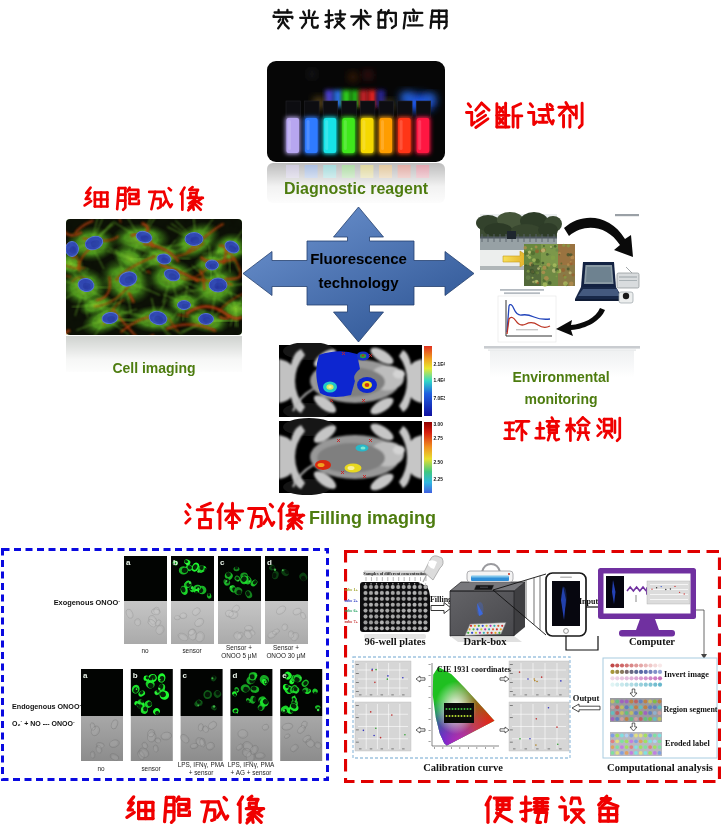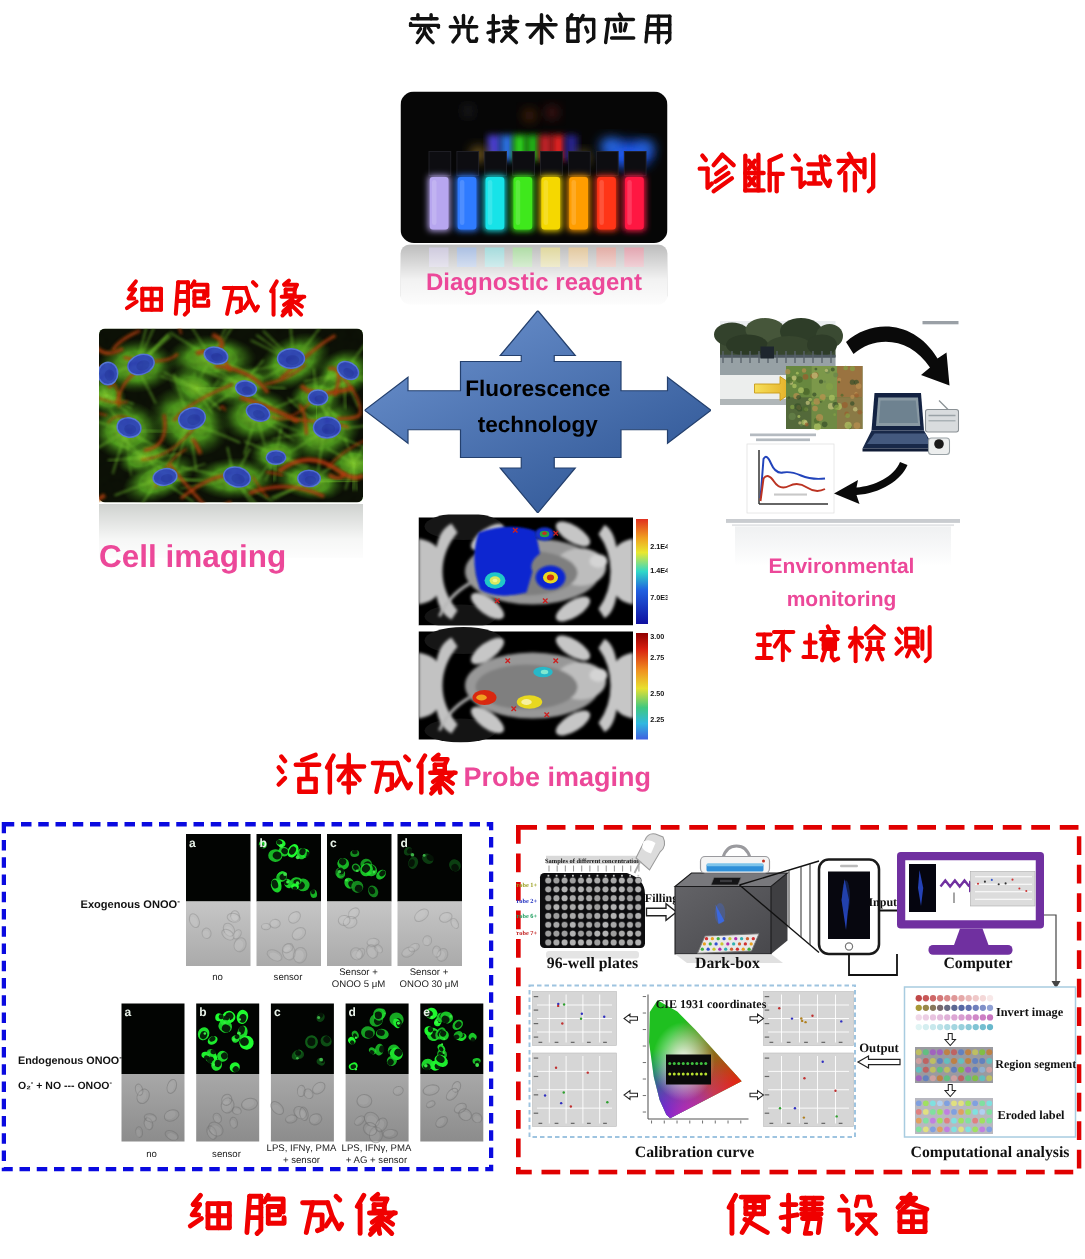--- a/index.html
+++ b/index.html
@@ -1,14 +1,14 @@
 <!DOCTYPE html>
 <html><head><meta charset="utf-8"><style>
 html,body{margin:0;padding:0;width:723px;height:839px;background:#fff;font-family:"Liberation Sans",sans-serif;position:relative;overflow:hidden}
-.t{position:absolute;font-weight:bold;color:#ec4899;white-space:nowrap}
+.t{position:absolute;font-weight:bold;color:#4d7c0f;white-space:nowrap}
 </style></head><body>
 <svg style="position:absolute;left:270px;top:7px" width="186" height="28" viewBox="0 0 186 28">
     <g transform="translate(2.0,2.0) scale(0.2200)">
       <polyline points="30,4 30,16" fill="none" stroke="#111" stroke-width="10.5" stroke-linecap="round" stroke-linejoin="round"></polyline>
       <polyline points="70,4 70,16" fill="none" stroke="#111" stroke-width="10.5" stroke-linecap="round" stroke-linejoin="round"></polyline>
       <polyline points="12,16 88,16" fill="none" stroke="#111" stroke-width="10.5" stroke-linecap="round" stroke-linejoin="round"></polyline>
       <polyline points="8,36 92,36" fill="none" stroke="#111" stroke-width="10.5" stroke-linecap="round" stroke-linejoin="round"></polyline>
       <polyline points="8,30 8,36" fill="none" stroke="#111" stroke-width="10.5" stroke-linecap="round" stroke-linejoin="round"></polyline>
       <polyline points="92,36 92,42" fill="none" stroke="#111" stroke-width="10.5" stroke-linecap="round" stroke-linejoin="round"></polyline>
       <polyline points="38,46 30,58" fill="none" stroke="#111" stroke-width="10.5" stroke-linecap="round" stroke-linejoin="round"></polyline>
@@ -552,21 +552,21 @@
     <defs>
       <linearGradient id="fade2" x1="0" y1="0" x2="0" y2="1">
         <stop offset="0" stop-color="#fff" stop-opacity="0.55"></stop>
         <stop offset="0.6" stop-color="#fff" stop-opacity="0.92"></stop>
         <stop offset="1" stop-color="#fff" stop-opacity="1"></stop>
       </linearGradient>
     </defs>
     <rect x="0" y="0" width="176" height="36" fill="#8d948d"></rect>
     <rect x="-2" y="-2" width="180" height="42" fill="url(#fade2)"></rect>
   </svg>
-<div class="t" style="left:66px;top:360px;width:176px;text-align:left;font-size:21px">Cell imaging</div>
+<div class="t" style="left:66px;top:360px;width:176px;text-align:center;font-size:14px">Cell imaging</div>
 <svg style="position:absolute;left:243px;top:207px" width="231" height="135" viewBox="0 0 231 135">
     <defs>
       <linearGradient id="qa" x1="0" y1="0" x2="0.85" y2="1">
         <stop offset="0" stop-color="#7096d2"></stop>
         <stop offset="1" stop-color="#2d5493"></stop>
       </linearGradient>
     </defs>
     <polygon points="115.5,0 140.5,30 126.5,30 126.5,34 171,34 171,53.5 202,53.5 202,44.5 231,66.5 202,88.5 202,79.5 171,79.5 171,98 126.5,98 126.5,105 140.5,105 115.5,135 90.5,105 104.5,105 104.5,98 64,98 64,79.5 29,79.5 29,88.5 0,66.5 29,44.5 29,53.5 64,53.5 64,34 104.5,34 104.5,30 90.5,30" fill="url(#qa)" stroke="#24406e" stroke-width="0.8"></polygon>
     <text x="115.5" y="57" text-anchor="middle" font-size="15" font-weight="bold" fill="#000" font-family="Liberation Sans,sans-serif">Fluorescence</text>
     <text x="115.5" y="81" text-anchor="middle" font-size="15" font-weight="bold" fill="#000" font-family="Liberation Sans,sans-serif">technology</text>
@@ -932,21 +932,21 @@
       <polyline points="38,44 94,44" fill="none" stroke="#f00000" stroke-width="10" stroke-linecap="round" stroke-linejoin="round"></polyline>
       <polyline points="64,44 56,66 60,88" fill="none" stroke="#f00000" stroke-width="10" stroke-linecap="round" stroke-linejoin="round"></polyline>
       <polyline points="64,50 44,64" fill="none" stroke="#f00000" stroke-width="10" stroke-linecap="round" stroke-linejoin="round"></polyline>
       <polyline points="66,58 42,80" fill="none" stroke="#f00000" stroke-width="10" stroke-linecap="round" stroke-linejoin="round"></polyline>
       <polyline points="60,70 40,90" fill="none" stroke="#f00000" stroke-width="10" stroke-linecap="round" stroke-linejoin="round"></polyline>
       <polyline points="66,54 88,68" fill="none" stroke="#f00000" stroke-width="10" stroke-linecap="round" stroke-linejoin="round"></polyline>
       <polyline points="64,66 86,88" fill="none" stroke="#f00000" stroke-width="10" stroke-linecap="round" stroke-linejoin="round"></polyline>
       <polyline points="90,44 74,58" fill="none" stroke="#f00000" stroke-width="10" stroke-linecap="round" stroke-linejoin="round"></polyline>
     </g>
   </svg>
-<div class="t" style="left:309px;top:508px;font-size:18px">Probe imaging</div>
+<div class="t" style="left:309px;top:508px;font-size:18px">Filling imaging</div>
 <svg style="position:absolute;left:1px;top:548px" width="328" height="233" viewBox="0 0 328 233">
     <rect x="1.5" y="1.5" width="325" height="230" fill="#ffffff" stroke="#0a0ae0" stroke-width="3" stroke-dasharray="7,4.5"></rect>
   </svg>
 <svg style="position:absolute;left:1px;top:548px" width="328" height="233" viewBox="0 0 328 233">
     <rect x="123" y="8" width="43" height="45" fill="#020402"></rect>
     <text x="125" y="16.5" font-size="8" font-weight="bold" fill="#e8f2e8" font-family="Liberation Sans,sans-serif">a</text>
     <defs>
       <linearGradient id="gp200" x1="0" y1="0" x2="0" y2="1">
         <stop offset="0" stop-color="rgb(198,198,198)"></stop>
         <stop offset="1" stop-color="rgb(170,170,170)"></stop>

